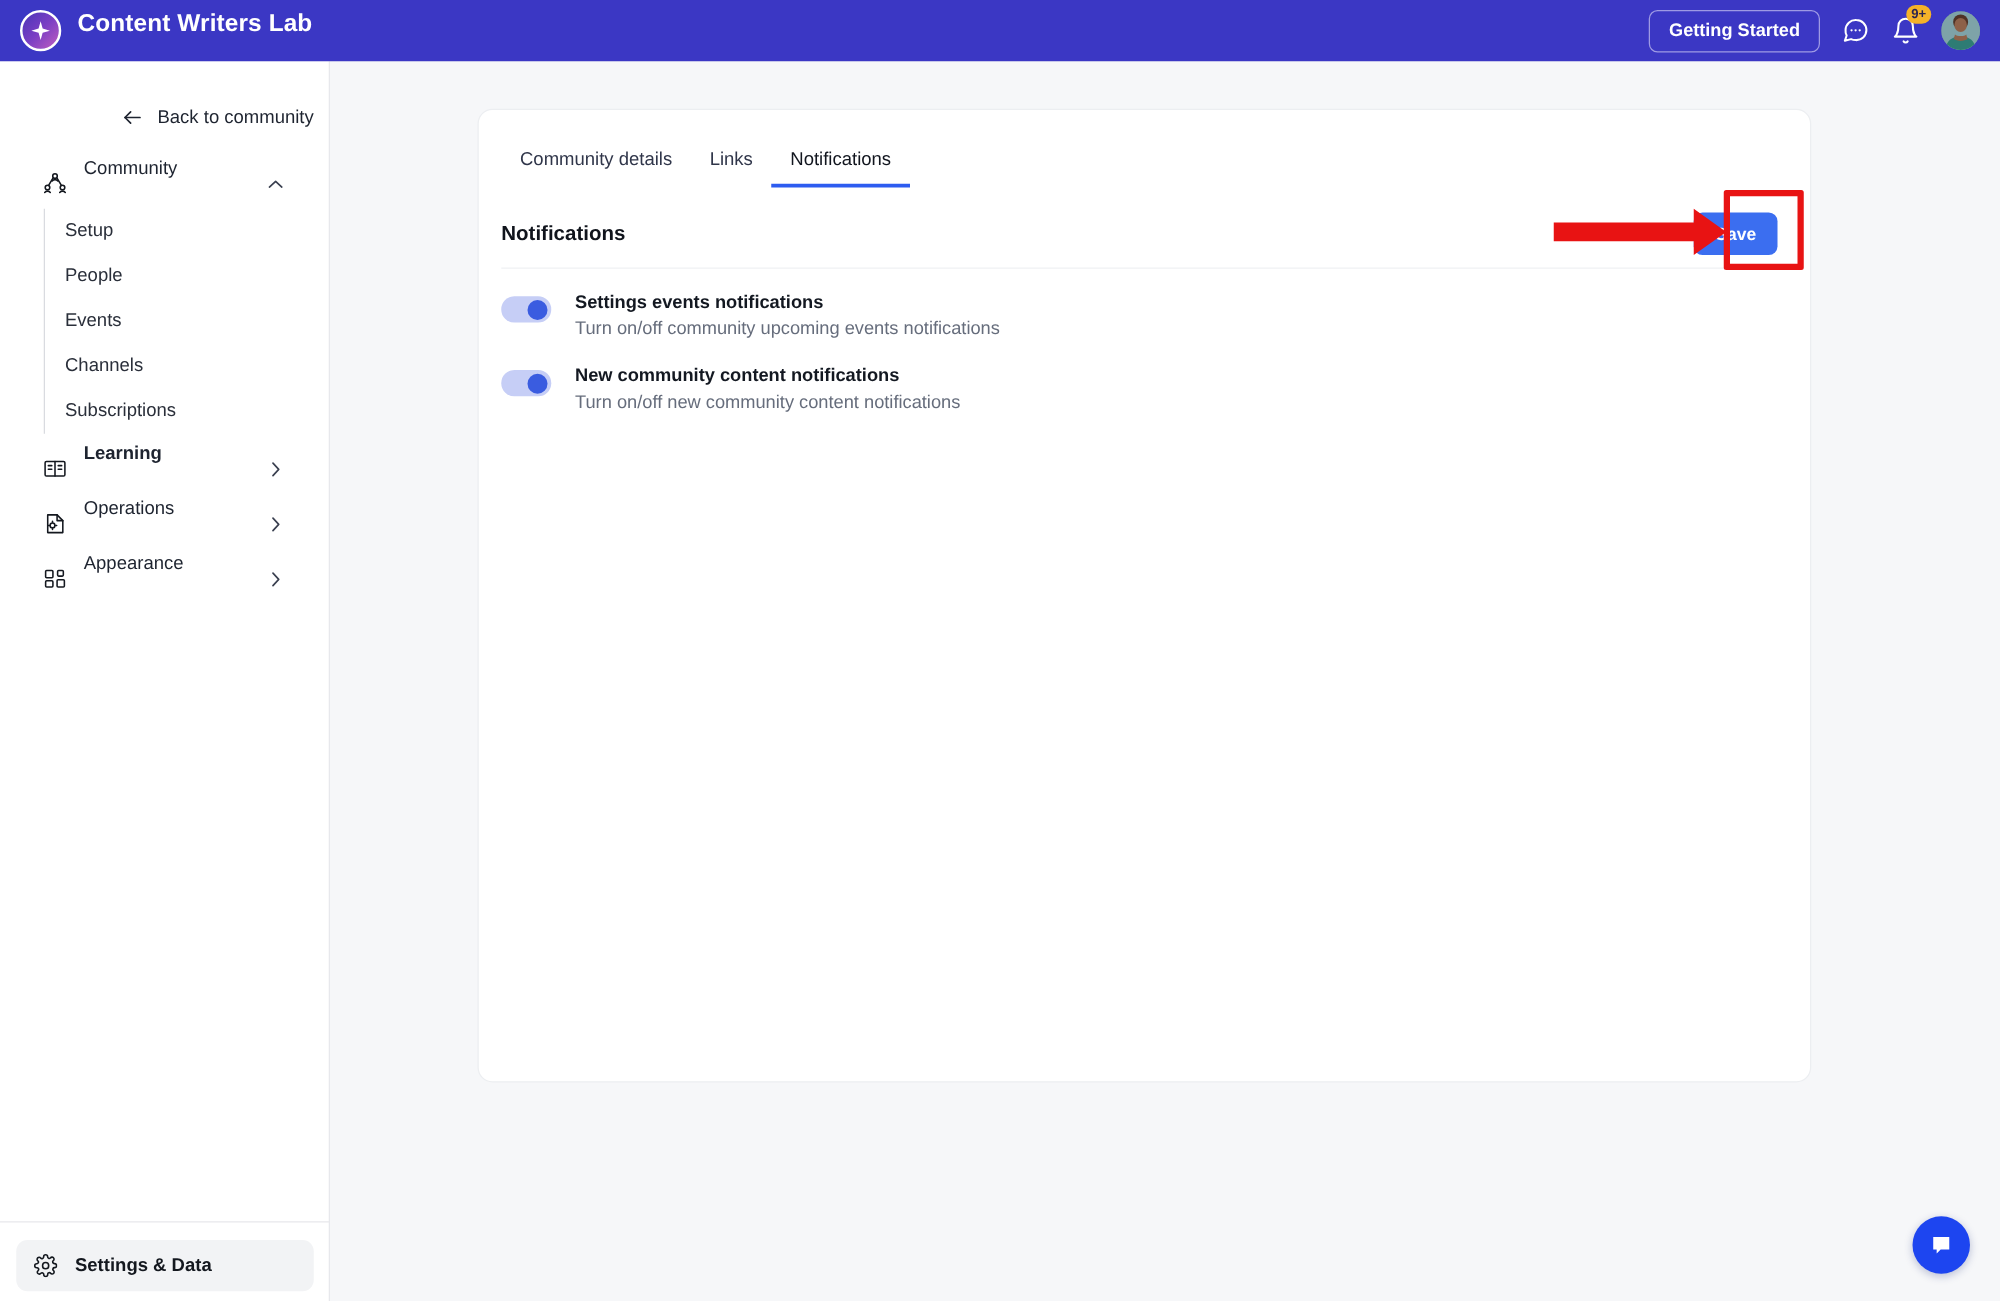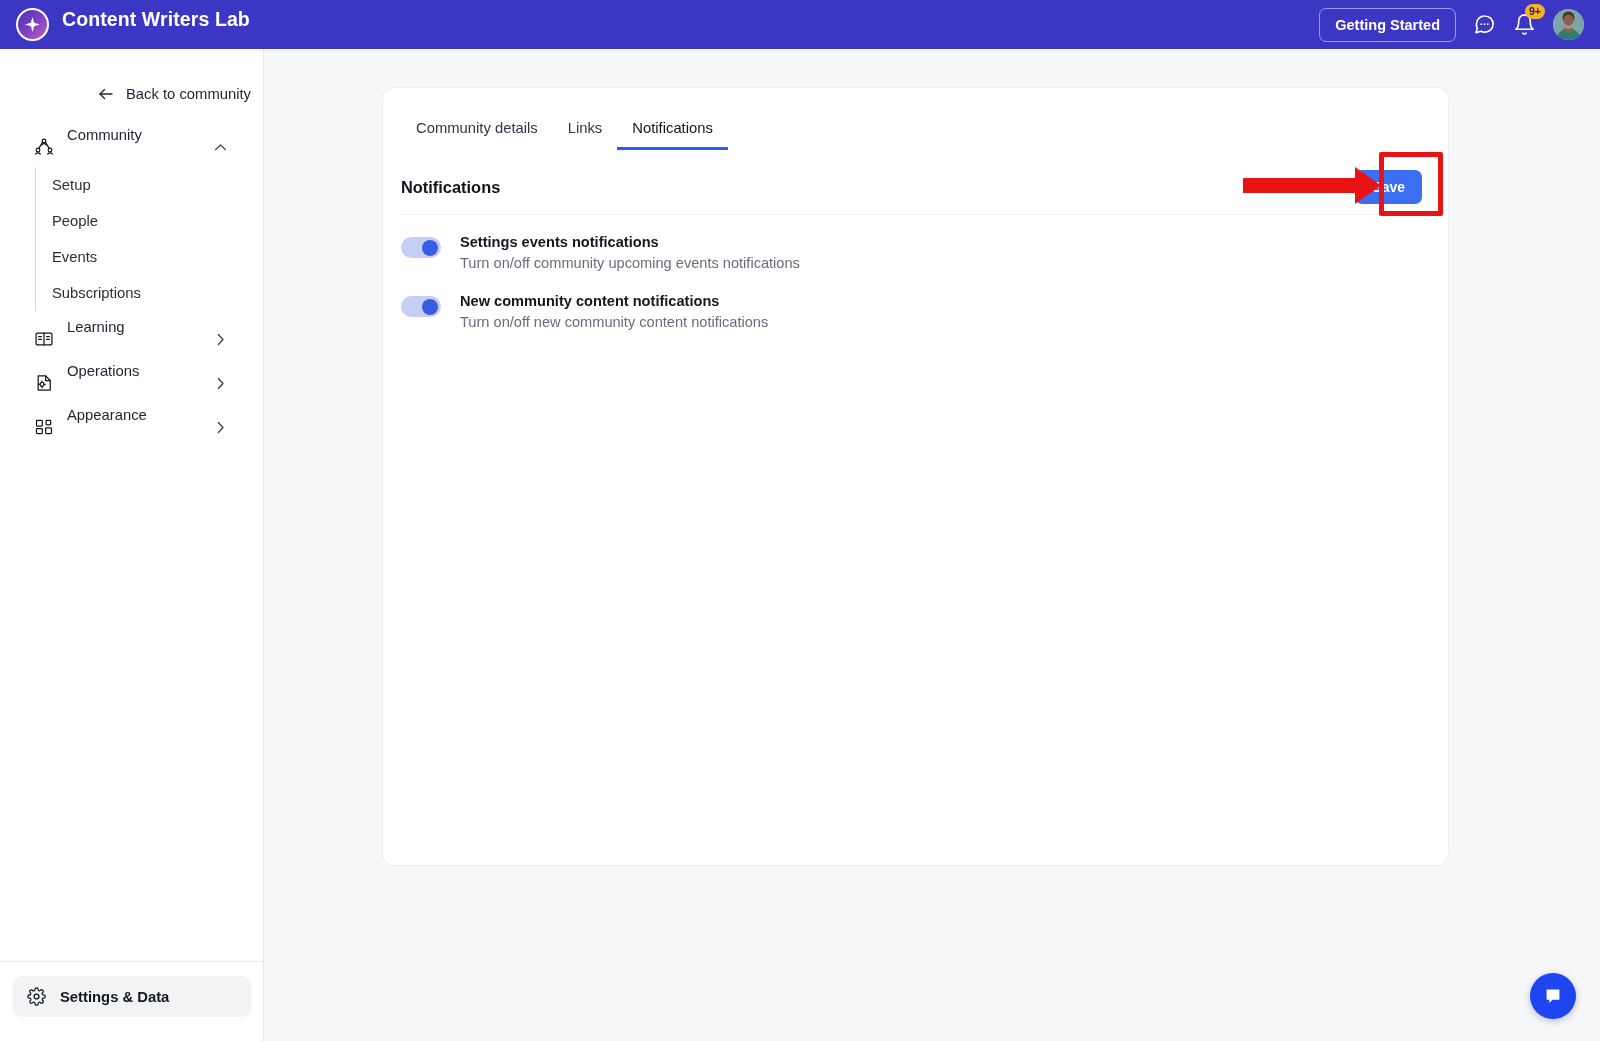--- a/index.html
+++ b/index.html
@@ -87,21 +87,21 @@
   }
   .subnav-item {
     display: block; height: 36px; line-height: 36px;
     padding-left: 16px; font-size: 14.8px; color: #2a2f3a;
     cursor: pointer;
   }
 
   
   .sidebar-bottom {
     position: absolute; left: 0; bottom: 0; width: 264px;
-    border-top: 1px solid #e7e8ec; padding: 14px 13px 24px 13px;
+    border-top: 1px solid #e7e8ec; padding: 14px 13px 8px 13px;
   }
   .settings-pill {
     display: flex; align-items: center; gap: 14px;
     background: #f2f3f5; border-radius: 9px;
     padding: 11px 14px; cursor: pointer;
   }
   .settings-pill .lbl { font-size: 14.8px; font-weight: bold; color: #14181f; }
 
   
   .main { position: absolute; top: 49px; left: 264px; width: 1336px; height: 992px; }
@@ -246,24 +246,25 @@
         <svg width="17" height="17" viewBox="0 0 24 24" fill="none" stroke="#3a4050" stroke-width="1.9" stroke-linecap="round" stroke-linejoin="round">
           <polyline points="5,15 12,8.5 19,15"></polyline>
         </svg>
       </span>
     </div>
 
     <div class="subnav">
       <span class="subnav-item">Setup</span>
       <span class="subnav-item">People</span>
       <span class="subnav-item">Events</span>
+      <span class="subnav-item">Channels</span>
       <span class="subnav-item">Subscriptions</span>
     </div>
 
-    <div class="nav-group-head" style="margin-top:8px;">
+    <div class="nav-group-head" style="margin-top:8px;font-weight:bold;">
       <span class="ico">
         <svg width="20" height="20" viewBox="0 0 24 24" fill="none" stroke="#14181f" stroke-width="1.5" stroke-linecap="round" stroke-linejoin="round">
           <rect x="2.5" y="5" width="19" height="14" rx="1.3"></rect>
           <line x1="12" y1="5" x2="12" y2="19"></line>
           <line x1="5.6" y1="9" x2="8.9" y2="9"></line>
             <line x1="5.6" y1="12.5" x2="8.9" y2="12.5"></line>
           <line x1="15.1" y1="9" x2="18.4" y2="9"></line>
             <line x1="15.1" y1="12.5" x2="18.4" y2="12.5"></line>
         </svg>
       </span>

